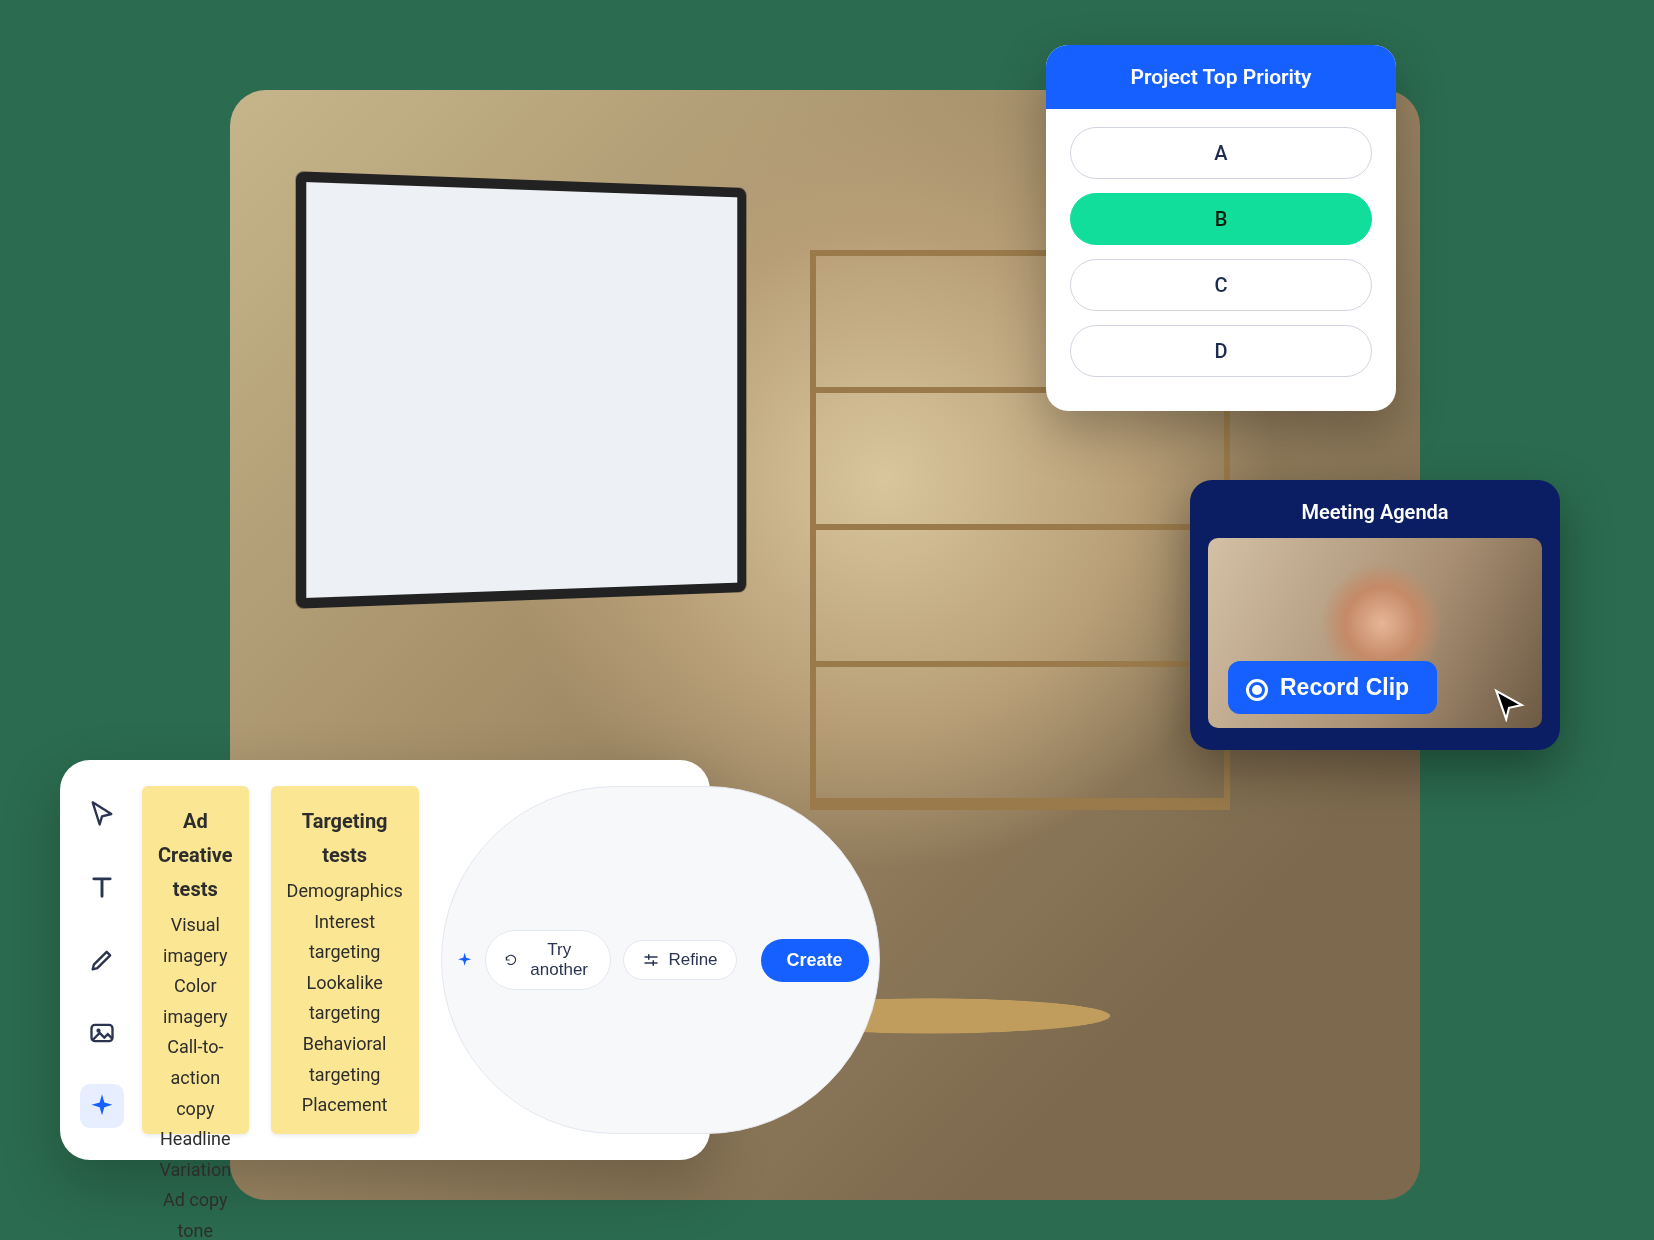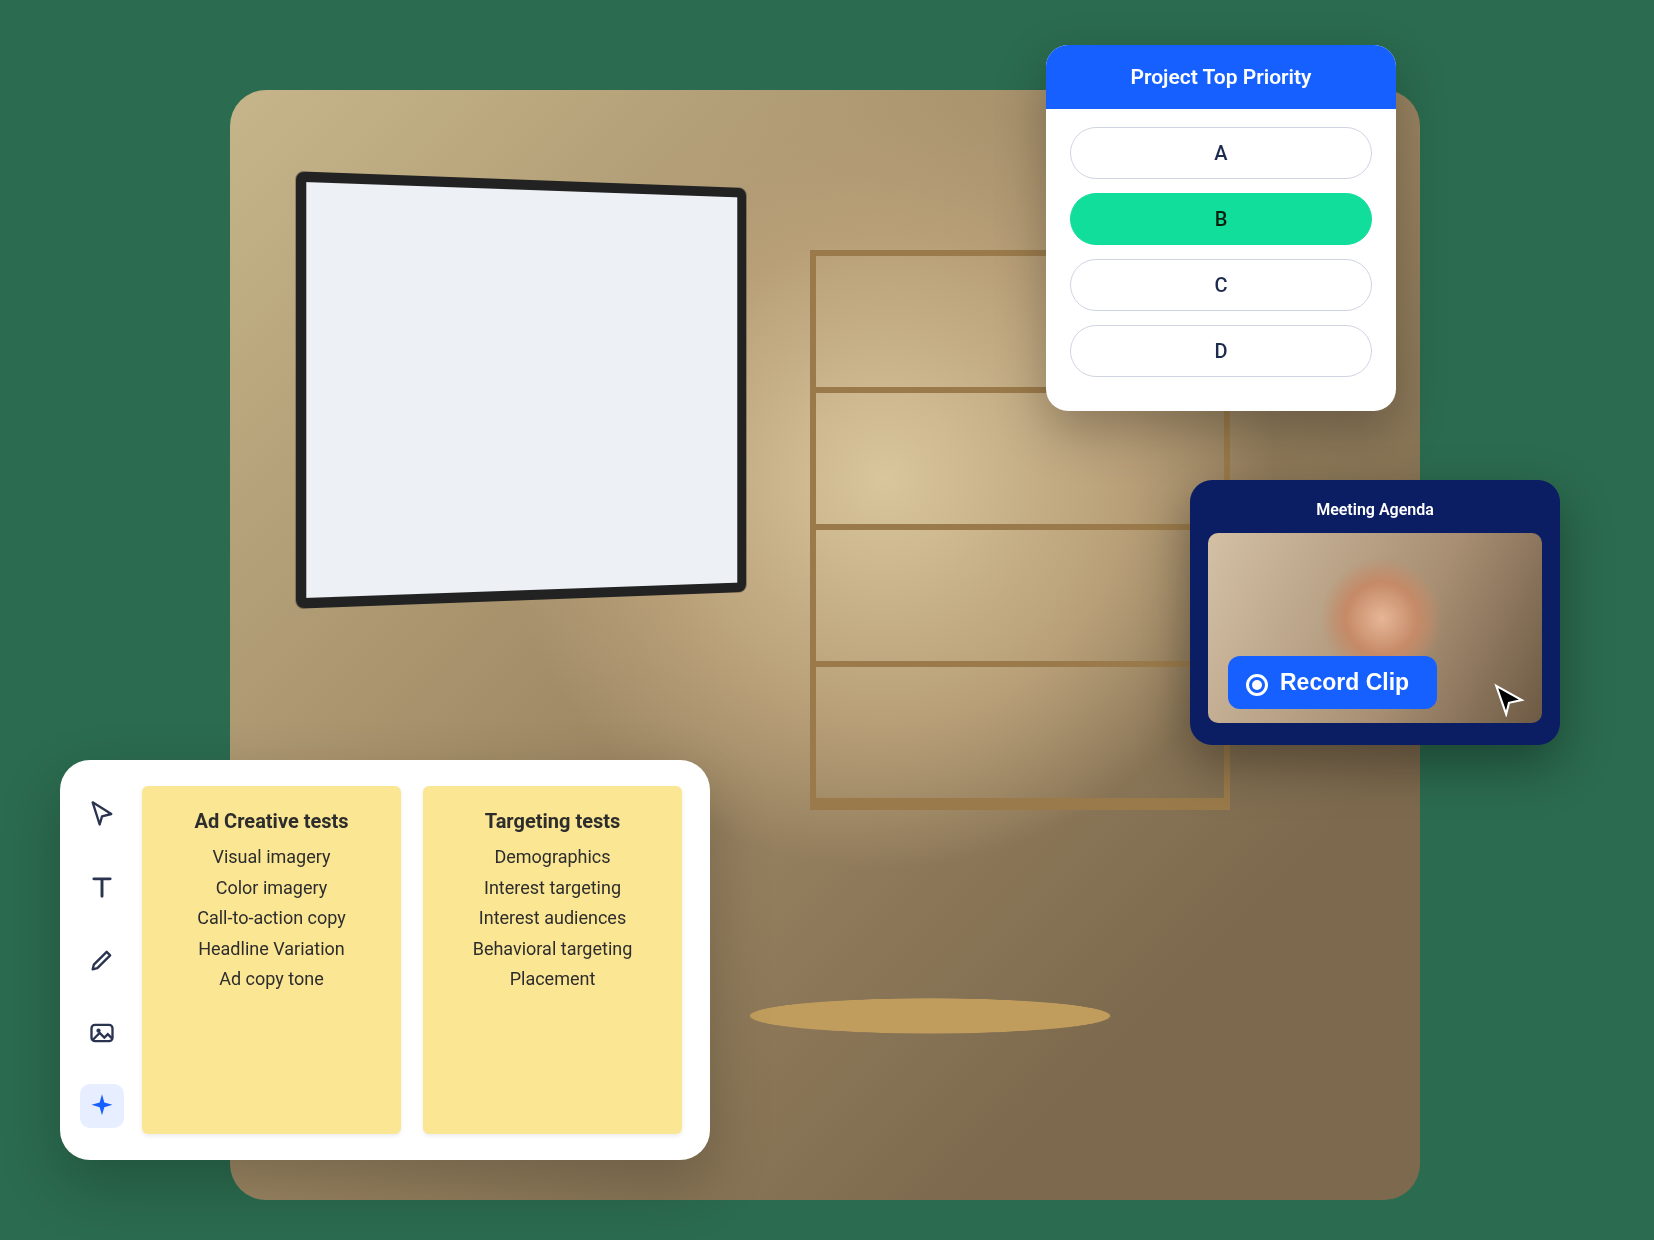--- a/index.html
+++ b/index.html
@@ -119,21 +119,21 @@
     left: 1190px;
     width: 370px;
     background: var(--navy);
     border-radius: 22px;
     padding: 16px 18px 22px;
     box-shadow: 0 20px 50px rgba(0,0,0,0.35);
     color: #fff;
   }
   .agenda-card .title {
     text-align: center;
-    font-size: 16px;
+    font-size: 20px;
     font-weight: 600;
     margin: 4px 0 14px;
   }
   .agenda-card .video {
     width: 100%;
     height: 190px;
     background:
       radial-gradient(circle at 52% 45%, #e6b697 0%, #c58a67 18%, transparent 30%),
       linear-gradient(115deg, #d3c0a5 0%, #a88f73 60%, #6d5a44 100%);
     border-radius: 10px;
@@ -353,20 +353,39 @@
         <div>Visual imagery</div>
         <div>Color imagery</div>
         <div>Call-to-action copy</div>
         <div>Headline Variation</div>
         <div>Ad copy tone</div>
       </div>
       <div class="sticky">
         <div class="sticky-title">Targeting tests</div>
         <div>Demographics</div>
         <div>Interest targeting</div>
-        <div>Interest audiences</div>
+        <div>Lookalike targeting</div>
         <div>Behavioral targeting</div>
         <div>Placement</div>
       </div>
     </div>
 
+    <div class="actions-row">
+      <svg class="spark" viewBox="0 0 24 24">
+          <path d="M12 2 L14 9 L21 11 L14 13 L12 20 L10 13 L3 11 L10 9 Z" fill="currentColor"></path>
+        </svg>
+      <button class="chip">
+        <svg viewBox="0 0 24 24">
+            <path d="M4 12 A8 8 0 1 1 7 18 M4 12 L4 7 M4 12 L9 12" fill="none" stroke="currentColor" stroke-width="2" stroke-linecap="round"></path>
+          </svg>
+        <span>Try another</span>
+      </button>
+      <button class="chip">
+        <svg viewBox="0 0 24 24">
+            <path d="M4 8 H20 M4 16 H20 M9 5 V11 M15 13 V19" fill="none" stroke="currentColor" stroke-width="2" stroke-linecap="round"></path>
+          </svg>
+        <span>Refine</span>
+      </button>
+      <div class="spacer"></div>
+      <button class="create-btn">Create</button>
+    </div>
   </div>
 </div>
 
 </body></html>

